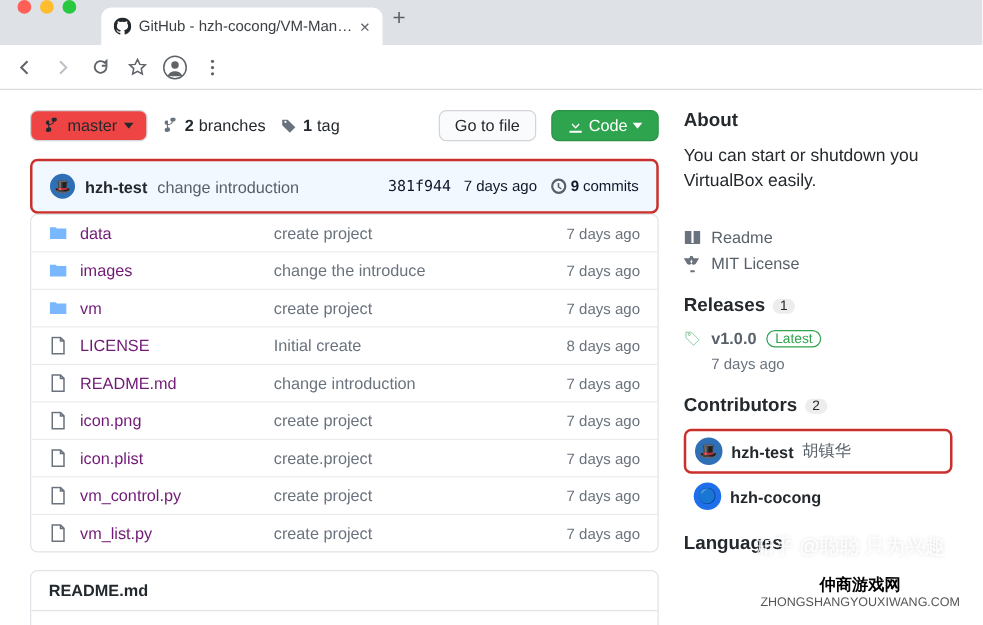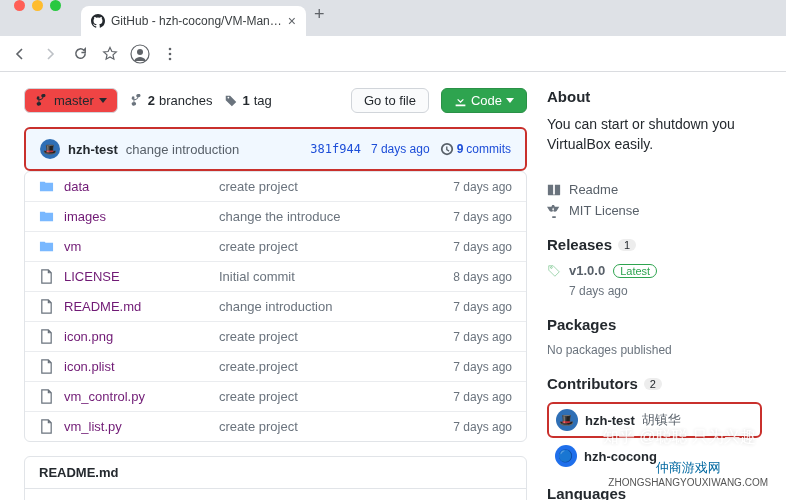--- a/index.html
+++ b/index.html
@@ -29,21 +29,21 @@
 .branch-info .num { font-weight: 600; }
 .spacer { flex: 1; }
 .btn { border: 1px solid #d1d5da; border-radius: 6px; padding: 4px 12px; font-size: 13px; font-weight: 500; background: #fafbfc; display: flex; align-items: center; gap: 4px; }
 .btn-green { background: #2ea44f; color: #fff; border-color: #2a9147; }
 .file-box { border: 1px solid #e1e4e8; border-radius: 6px; }
 .commit-row { background: #f1f8ff; border: 2.5px solid #c9302c; border-radius: 6px; padding: 10px 14px; display: flex; align-items: center; gap: 8px; font-size: 13px; }
 .avatar-sm { width: 20px; height: 20px; border-radius: 50%; background: #2f6fb5; display: inline-flex; align-items: center; justify-content: center; }
 .avatar-sm::after { content: "🎩"; font-size: 11px; }
 .author { font-weight: 600; }
 .commit-msg { color: #586069; }
-.commit-right { margin-left: auto; display: flex; align-items: center; gap: 10px; color: #1d4ed8; font-size: 12px; }
+.commit-right { margin-left: auto; display: flex; align-items: center; gap: 10px; color: #0f172a; font-size: 12px; }
 .commit-right .sha { font-family: SFMono-Regular, Consolas, monospace; }
 .file-row { display: flex; align-items: center; padding: 7px 14px; border-top: 1px solid #eaecef; font-size: 13px; gap: 10px; }
 .file-row:first-child { border-top: none; }
 .file-icon { width: 15px; color: #79b8ff; }
 .file-icon.file { color: #6a737d; }
 .file-name { width: 145px; color: #701a75; }
 .file-msg { flex: 1; color: #6a737d; }
 .file-time { color: #6a737d; font-size: 12px; }
 .readme-box { border: 1px solid #e1e4e8; border-radius: 6px; margin-top: 14px; }
 .readme-head { padding: 8px 14px; border-bottom: 1px solid #e1e4e8; font-size: 13px; font-weight: 600; }
@@ -55,21 +55,21 @@
 .sb-row { display: flex; align-items: flex-end; gap: 8px; color: #586069; margin-bottom: 6px; font-size: 13px; }
 .pill { display: inline-block; background: #ededed; border-radius: 9px; padding: 0 6px; font-size: 11px; font-weight: 500; color: #24292e; }
 .latest-badge { border: 1px solid #2ea44f; color: #2ea44f; border-radius: 10px; padding: 0 6px; font-size: 11px; }
 .contrib-box { border: 2.5px solid #c9302c; border-radius: 6px; padding: 5px 7px; display: flex; align-items: center; gap: 7px; margin-bottom: 7px; }
 .contrib-row { display: flex; align-items: center; gap: 7px; margin-bottom: 6px; padding: 0 8px; }
 .contrib-av { width: 22px; height: 22px; border-radius: 50%; background: #2f6fb5; display: inline-flex; align-items: center; justify-content: center; font-size: 12px; }
 .contrib-name { font-weight: 600; font-size: 13px; }
 .contrib-real { color: #586069; font-size: 13px; }
 .watermark1 { position: absolute; right: 30px; bottom: 52px; color: #fff; font-size: 16px; opacity: 0.85; font-weight: 500; text-shadow: 0 0 4px rgba(0,0,0,0.2); }
 .watermark2 { position: absolute; right: 18px; bottom: 12px; text-align: center; font-size: 10px; color: #555; }
-.watermark2 .logo-txt { color: #0369a1; font-weight: normal; font-size: 13px; }
+.watermark2 .logo-txt { color: #000000; font-weight: bold; font-size: 13px; }
 svg { display: block; }
 </style>
 </head>
 <body>
 
 <div class="chrome-top">
   <div class="traffic-lights">
     <div class="tl tl-red"></div>
     <div class="tl tl-yellow"></div>
     <div class="tl tl-green"></div>
@@ -210,21 +210,21 @@
           <span class="file-msg">create project</span>
           <span class="file-time">7 days ago</span>
         </div>
         <div class="file-row">
           <span class="file-icon file">
             <svg width="15" height="15" viewBox="0 0 16 16">
               <path fill="none" stroke="#6a737d" stroke-width="1.3" d="M3 1h7l3 3v11H3z M10 1v3h3"></path>
             </svg>
           </span>
           <span class="file-name">LICENSE</span>
-          <span class="file-msg">Initial commit</span>
+          <span class="file-msg">Initial create</span>
           <span class="file-time">8 days ago</span>
         </div>
         <div class="file-row">
           <span class="file-icon file">
             <svg width="15" height="15" viewBox="0 0 16 16">
               <path fill="none" stroke="#6a737d" stroke-width="1.3" d="M3 1h7l3 3v11H3z M10 1v3h3"></path>
             </svg>
           </span>
           <span class="file-name">README.md</span>
           <span class="file-msg">change introduction</span>
@@ -307,24 +307,20 @@
       <div class="sb-row">
         <svg width="14" height="14" viewBox="0 0 16 16">
             <path fill="#2ea44f" stroke="#2ea44f" stroke-width="0.5" d="M2 2h5l7 7-5 5-7-7V2zm3 3a1 1 0 1 0 0-2 1 1 0 0 0 0 2z" fill-opacity="0"></path>
           </svg>
         <span style="font-weight:600">v1.0.0</span>
         <span class="latest-badge">Latest</span>
       </div>
       <div class="sb-row" style="padding-left:22px;color:#6a737d;font-size:12px">7 days ago</div>
     </div>
 
-    <div class="sb-sec">
-      <div class="sb-head">Packages</div>
-      <div style="color:#6a737d;font-size:12px">No packages published</div>
-    </div>
 
     <div class="sb-sec">
       <div class="sb-head">
         <span>Contributors</span>
         <span class="pill">2</span>
       </div>
       <div class="contrib-box">
         <span class="contrib-av">🎩</span>
         <span class="contrib-name">hzh-test</span>
         <span class="contrib-real">胡镇华</span>

